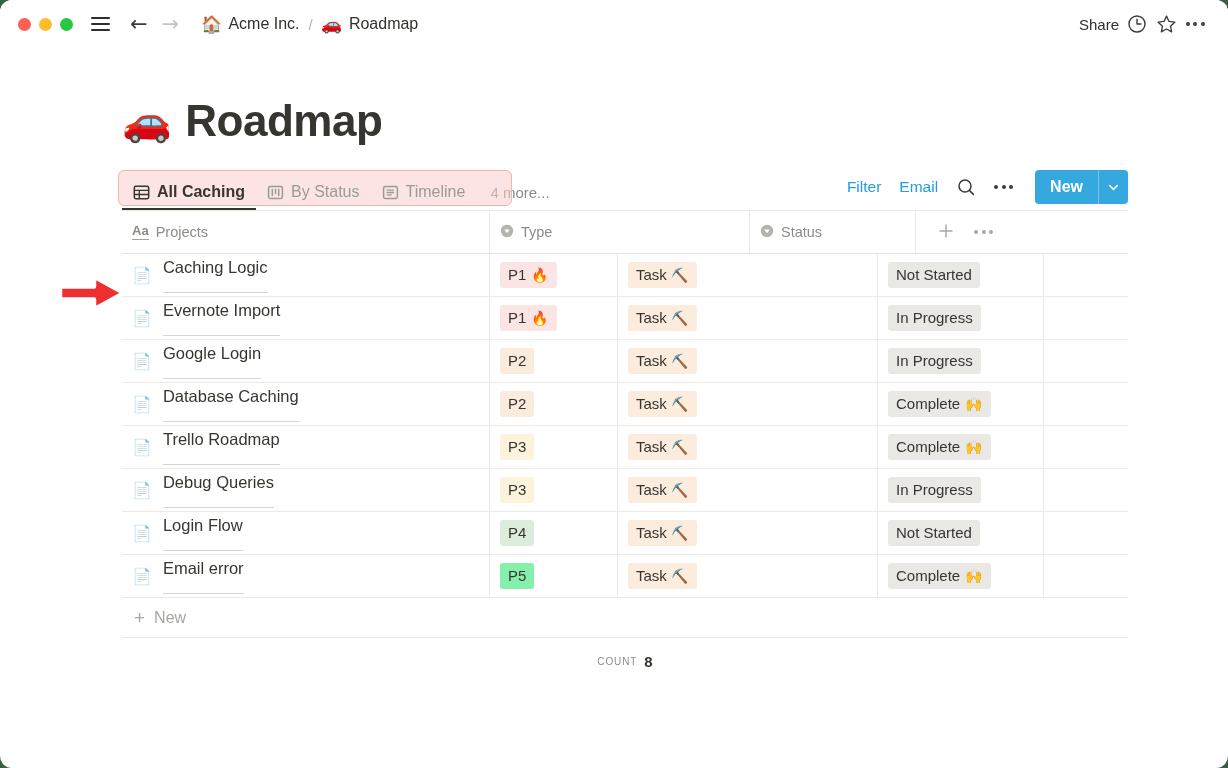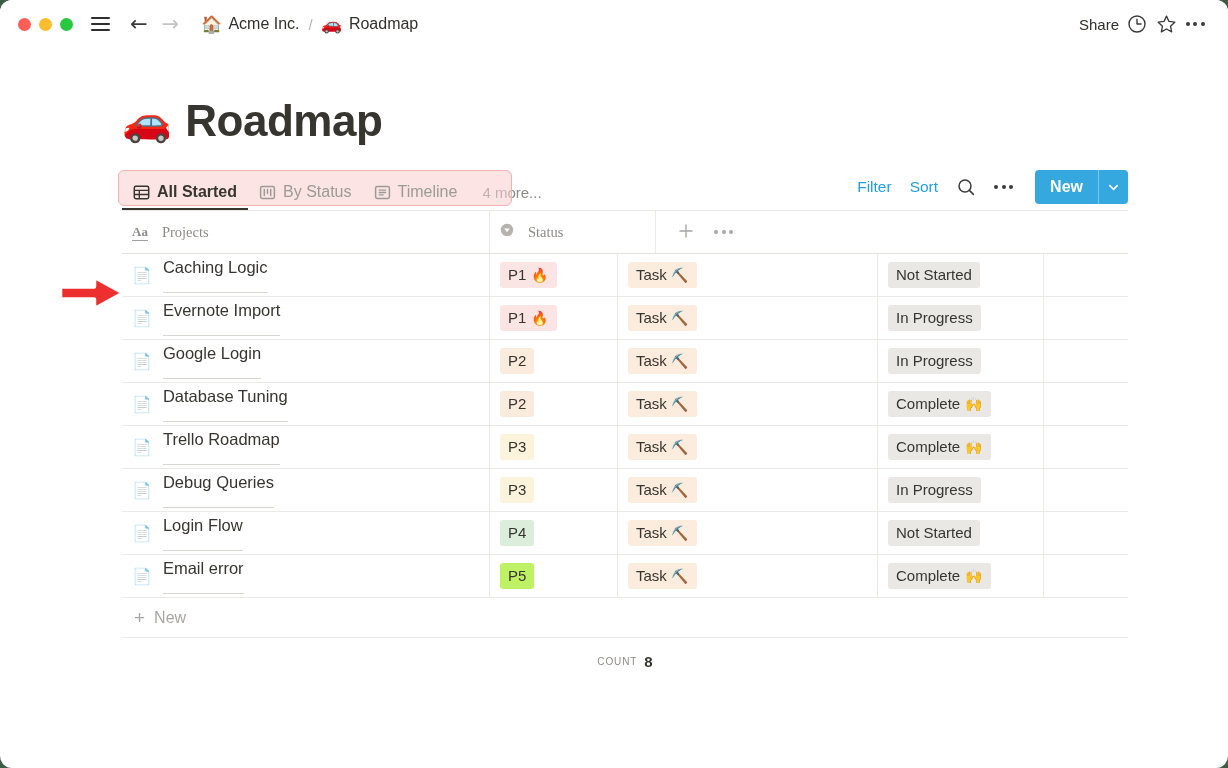--- a/index.html
+++ b/index.html
@@ -192,21 +192,21 @@
   .cell { display: flex; align-items: center; padding: 0 10px; border-right: 1px solid #eceae6; }
   .cell.last { border-right: none; }
 
   .c-proj   { width: 368px; }
   .c-prio   { width: 128px; }
   .c-type   { width: 260px; }
   .c-status { width: 166px; }
   .c-plus   { width: 84px; justify-content: flex-start; gap: 20px; padding-left: 22px; }
 
   .trow.header .cell { height: 42px; color: #8d8b87; font-size: 14.5px; }
-  .trow.header .hdr { display: flex; align-items: flex-end; gap: 14px; font-family: Liberation Serif, serif; }
+  .trow.header .hdr { display: flex; align-items: center; gap: 7px; }
   .aa-ico { font-size: 13px; border-bottom: 1.4px solid #a3a19d; line-height: 1.1; font-weight: 600; }
 
   .trow.data .cell { height: 42px; }
 
   .proj-link {
     display: flex; align-items: center; gap: 11px;
     font-size: 16.5px;
     color: #37352f;
   }
   .proj-link .doc-ico { font-size: 16px; font-family: "DejaVu Sans", sans-serif; }
@@ -319,21 +319,21 @@
 
       <div class="tabs">
 
         <div class="tab active">
           <span class="tab-ico">
             <svg width="17" height="17" viewBox="0 0 17 17" fill="none">
               <rect x="1.3" y="2.3" width="14.4" height="12.4" rx="1.6" stroke="#37352f" stroke-width="1.5"></rect>
               <path d="M1.3 6.3h14.4M1.3 10.5h14.4M6.3 6.3v8.4" stroke="#37352f" stroke-width="1.3"></path>
             </svg>
           </span>
-          <span>All Started</span>
+          <span>All Caching</span>
         </div>
 
         <div class="tab">
           <span class="tab-ico">
             <svg width="17" height="17" viewBox="0 0 17 17" fill="none">
               <rect x="1.6" y="2.6" width="13.8" height="11.8" rx="1.6" stroke="#9b9a97" stroke-width="1.5"></rect>
               <path d="M5.3 5.4v6M8.5 5.4v4M11.7 5.4v6" stroke="#9b9a97" stroke-width="1.5" stroke-linecap="round"></path>
             </svg>
           </span>
           <span>By Status</span>
@@ -347,21 +347,21 @@
             </svg>
           </span>
           <span>Timeline</span>
         </div>
       </div>
 
       <div class="more-views">4 more...</div>
 
       <div class="viewbar-right">
         <span class="vb-link">Filter</span>
-        <span class="vb-link">Sort</span>
+        <span class="vb-link">Email</span>
 
         <span class="vb-icon">
           <svg width="20" height="20" viewBox="0 0 20 20" fill="none">
             <circle cx="9" cy="9" r="6" stroke="#3b3b3b" stroke-width="1.5"></circle>
             <path d="M13.4 13.4l4 4" stroke="#3b3b3b" stroke-width="1.5" stroke-linecap="round"></path>
           </svg>
         </span>
 
         <span class="vb-icon">
           <span class="dots-icon">
@@ -388,20 +388,31 @@
       </svg>
     </div>
 
     <div id="table">
 
       <div class="trow header">
         <div class="cell c-proj">
           <span class="hdr">
             <span class="aa-ico">Aa</span>
             <span>Projects</span>
+          </span>
+        </div>
+        <div class="cell c-type">
+          <span class="hdr">
+            <span>
+              <svg width="14" height="14" viewBox="0 0 14 14">
+                  <circle cx="7" cy="7" r="6.2" fill="#b5b3ae"></circle>
+                  <path d="M4.2 5.6h5.6L7 9.3z" fill="#fff"></path>
+                </svg>
+            </span>
+            <span>Type</span>
           </span>
         </div>
         <div class="cell c-status">
           <span class="hdr">
             <span>
               <svg width="14" height="14" viewBox="0 0 14 14">
                   <circle cx="7" cy="7" r="6.2" fill="#b5b3ae"></circle>
                   <path d="M4.2 5.6h5.6L7 9.3z" fill="#fff"></path>
                 </svg>
             </span>
@@ -499,21 +510,21 @@
               <span class="tag" style="background:#e9e8e5">
                 <span>In Progress</span>
               </span>
             </div>
             <div class="cell c-plus last"></div>
           </div>
           <div class="trow data">
             <div class="cell c-proj">
               <span class="proj-link">
                 <span class="doc-ico">📄</span>
-                <span class="ptxt">Database Tuning</span>
+                <span class="ptxt">Database Caching</span>
               </span>
             </div>
             <div class="cell c-prio">
               <span class="tag" style="background:#faebdd">
                 <span>P2</span>
               </span>
             </div>
             <div class="cell c-type">
               <span class="tag" style="background:#fbecdd">
                 <span>Task</span>
@@ -605,21 +616,21 @@
             <div class="cell c-plus last"></div>
           </div>
           <div class="trow data">
             <div class="cell c-proj">
               <span class="proj-link">
                 <span class="doc-ico">📄</span>
                 <span class="ptxt">Email error</span>
               </span>
             </div>
             <div class="cell c-prio">
-              <span class="tag" style="background:#bef264">
+              <span class="tag" style="background:#86efac">
                 <span>P5</span>
               </span>
             </div>
             <div class="cell c-type">
               <span class="tag" style="background:#fbecdd">
                 <span>Task</span>
                 <span class="emo">⛏️</span>
               </span>
             </div>
             <div class="cell c-status">

